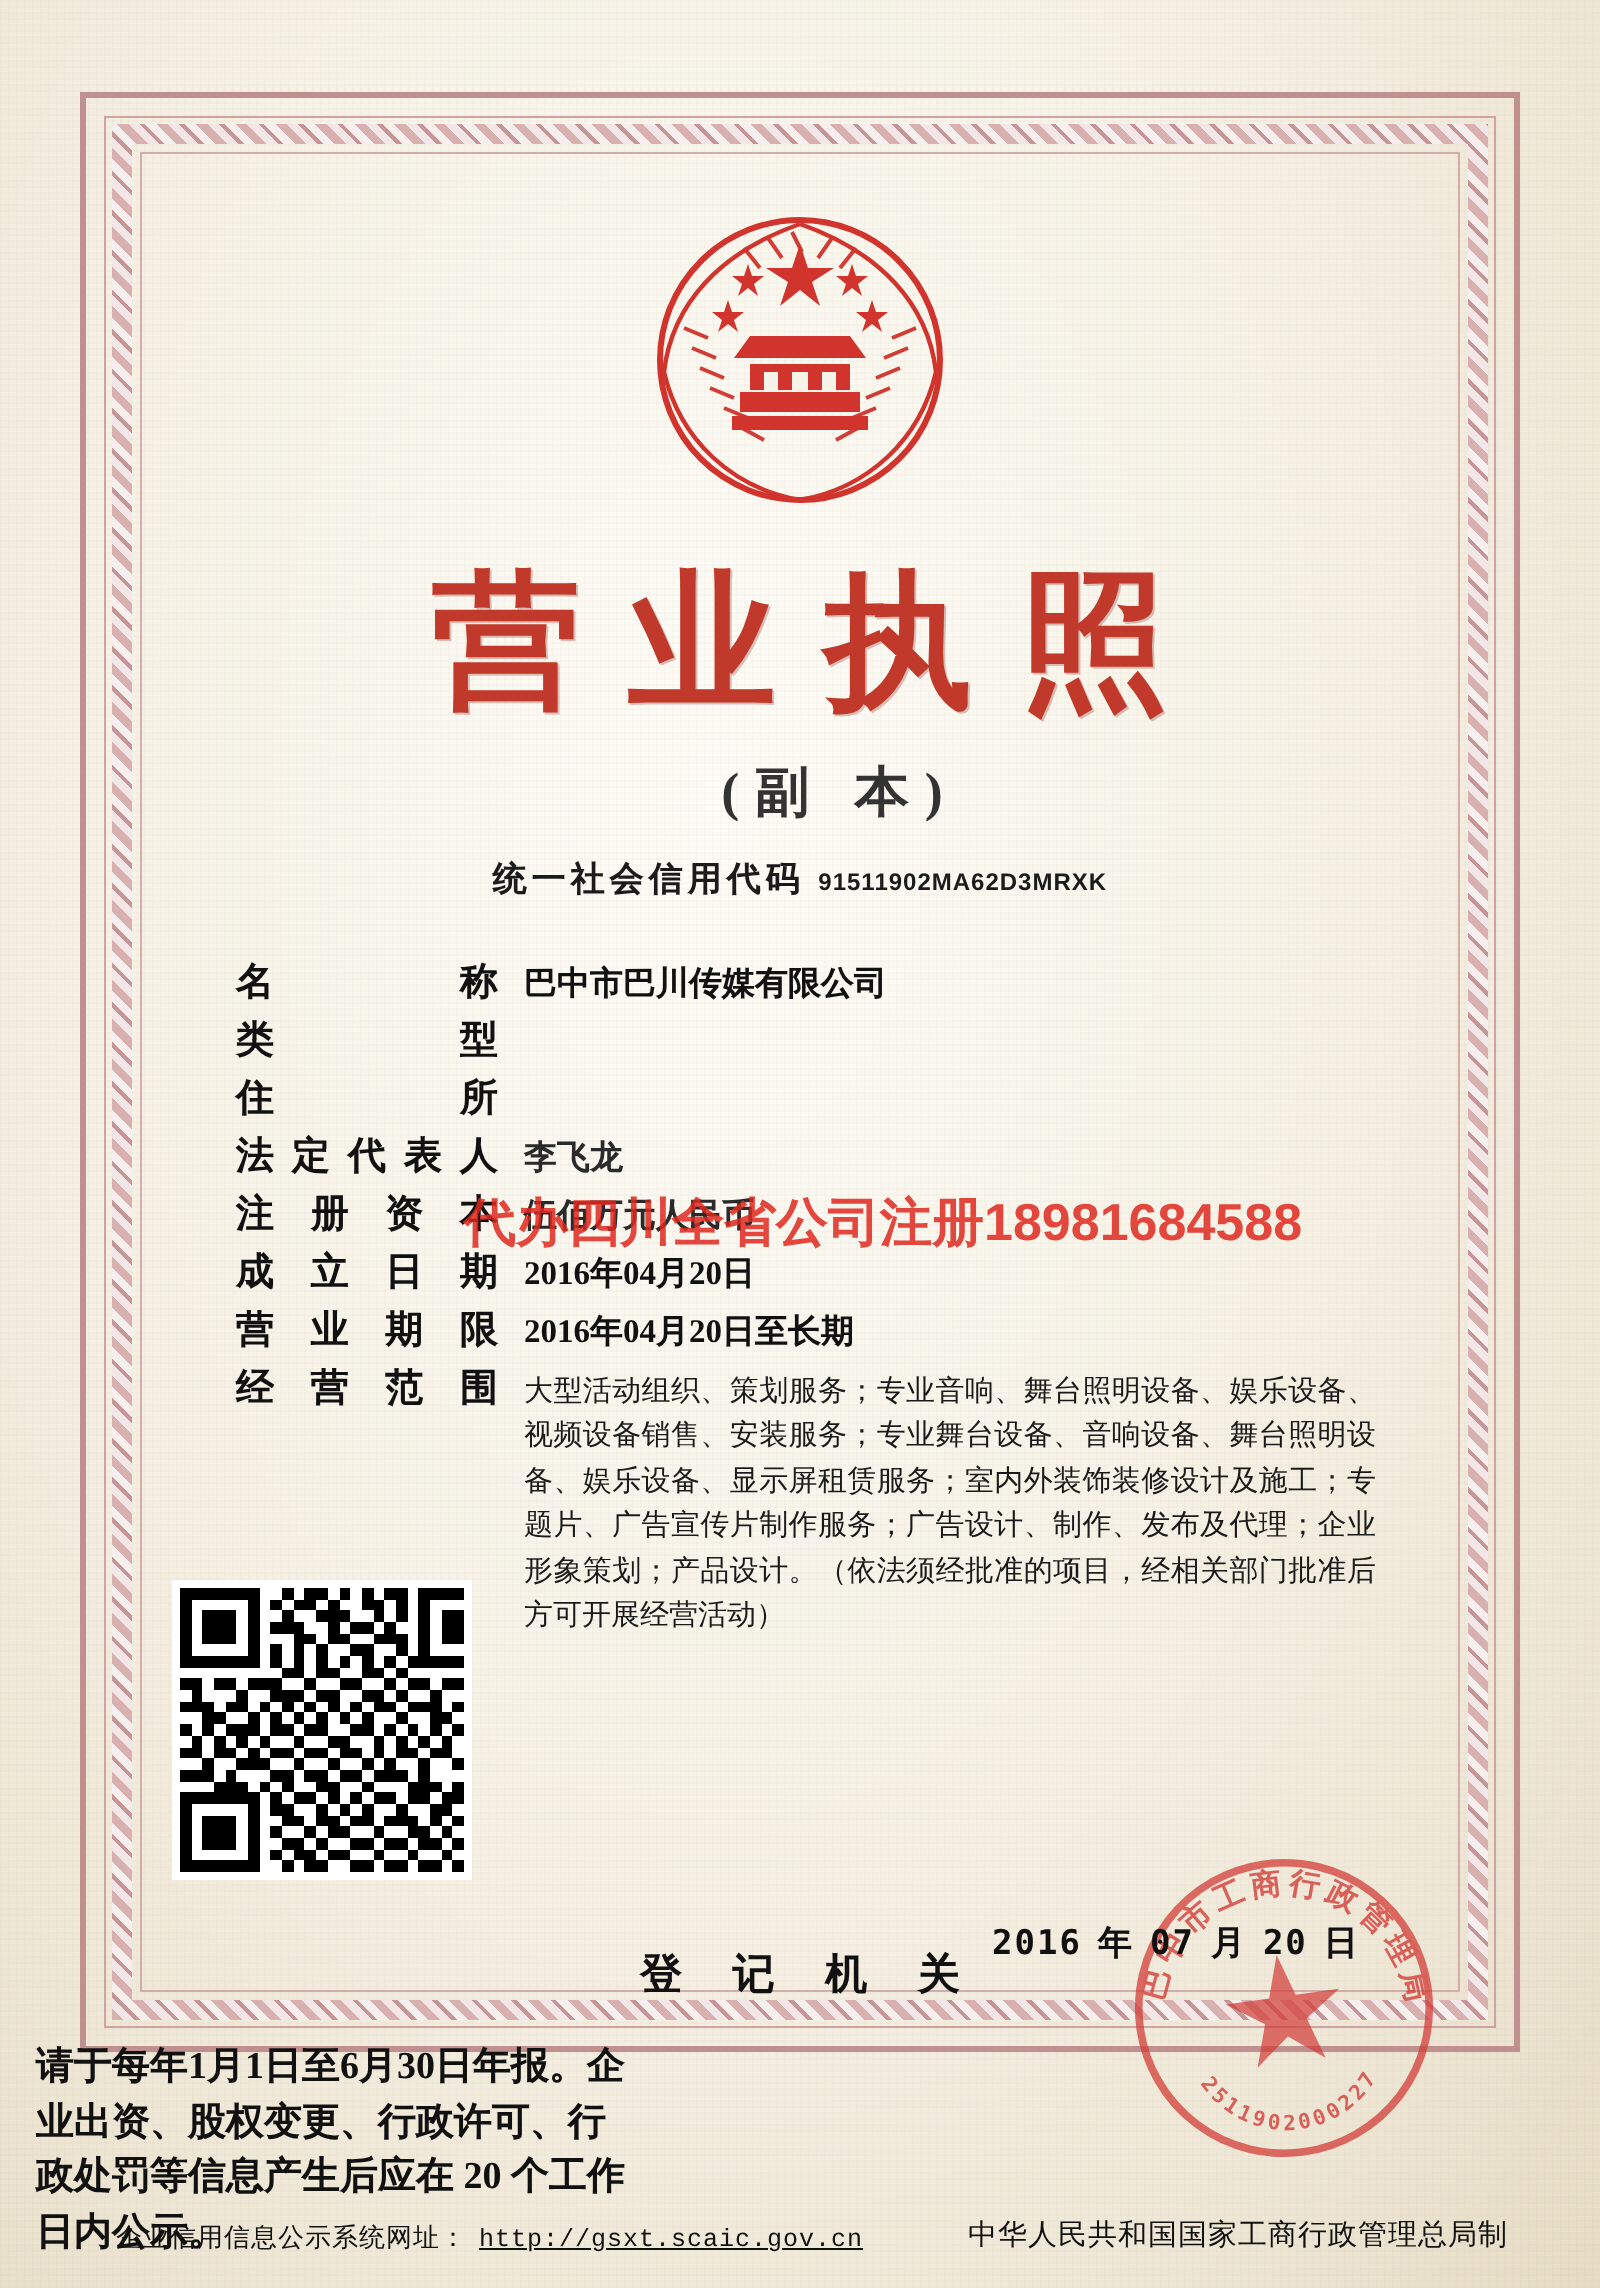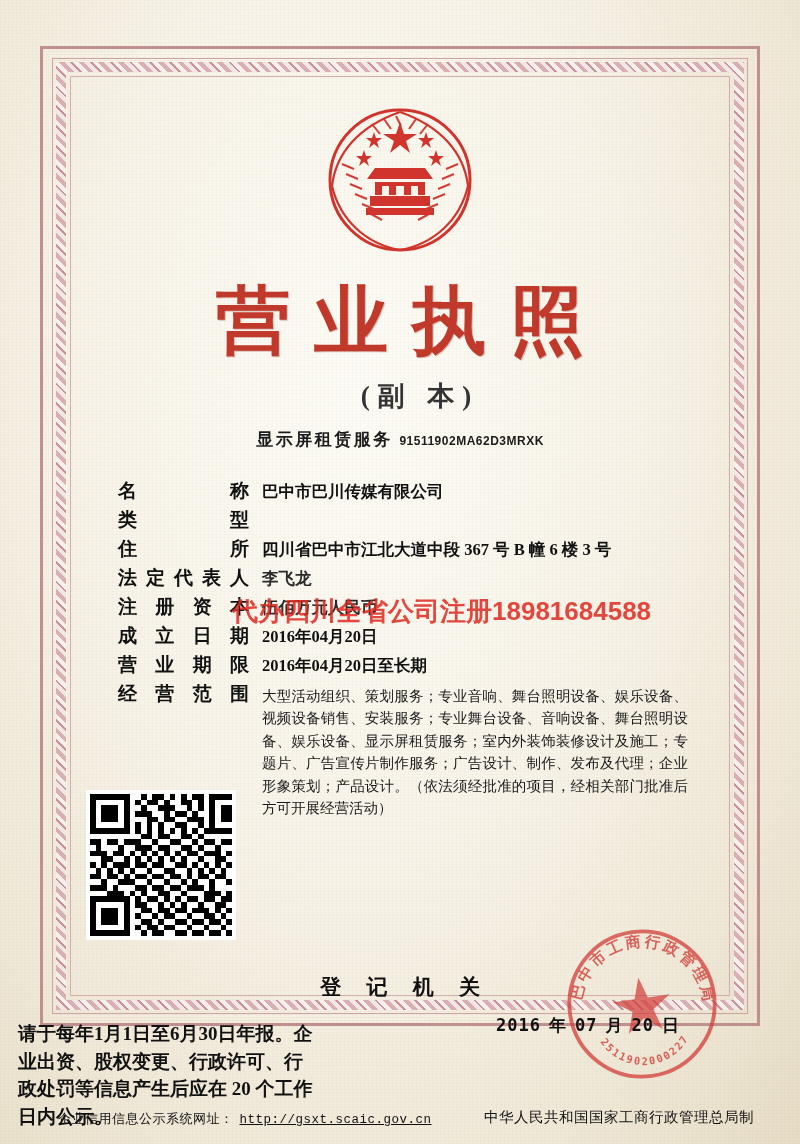--- a/index.html
+++ b/index.html
@@ -209,21 +209,21 @@
     width: 172px;
     height: 172px;
     transform: rotate(-8deg);
     opacity: 0.78;
   }
   .seal svg { width:100%; height:100%; display:block; }
 
   
   .dateline {
     position: absolute;
-    top: 1014px;
+    top: 960px;
     left: 496px;
     display: flex;
     align-items: baseline;
     font-size: 17px;
     font-weight: bold;
     color: #111;
     letter-spacing: 1px;
     justify-content: flex-end;
   }
   .dateline span { margin-right: 8px; }
@@ -306,35 +306,34 @@
         <polygon points="44,46 46,52 52,52 47,56 49,62 44,58 39,62 41,56 36,52 42,52"></polygon>
         <polygon points="116,46 118,52 124,52 119,56 121,62 116,58 111,62 113,56 108,52 114,52"></polygon>
       </g>
     </svg>
   </div>
 
   <div class="title">营业执照</div>
   <div class="subtitle">(副 本)</div>
 
   <div class="credit-code">
-    <span>显示屏租赁服务</span>
+    <span>统一社会信用代码</span>
     <span class="num">91511902MA62D3MRXK</span>
   </div>
 
   <div class="fields">
     <div class="row">
       <div class="label">名称</div>
       <div class="value">巴中市巴川传媒有限公司</div>
     </div>
     <div class="row">
       <div class="label">类型</div>
     </div>
     <div class="row">
       <div class="label">住所</div>
-      <div class="value">四川省巴中市江北大道中段 367 号 B 幢 6 楼 3 号</div>
     </div>
     <div class="row rep">
       <div class="label">法定代表人</div>
       <div class="value">李飞龙</div>
     </div>
     <div class="row cap">
       <div class="label">注册资本</div>
       <div class="value">伍佰万元人民币</div>
     </div>
     <div class="row">

